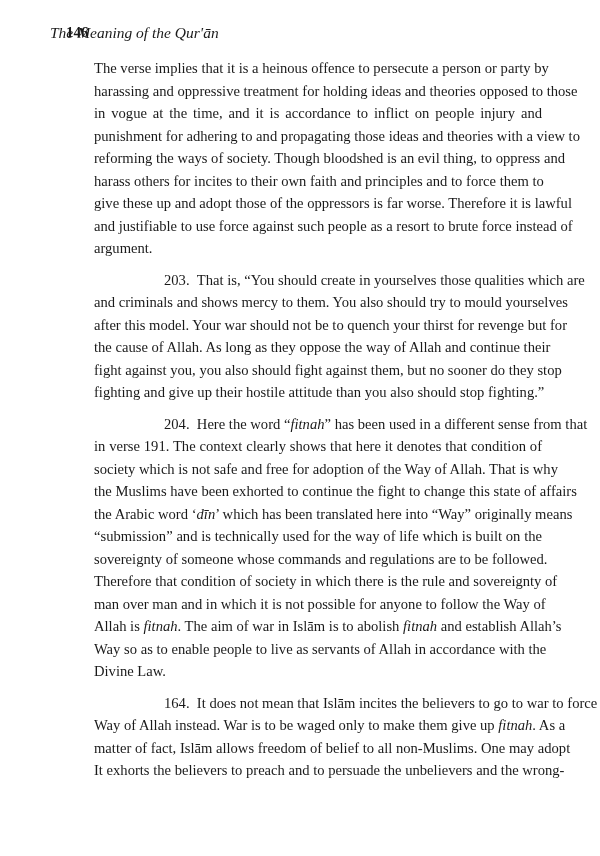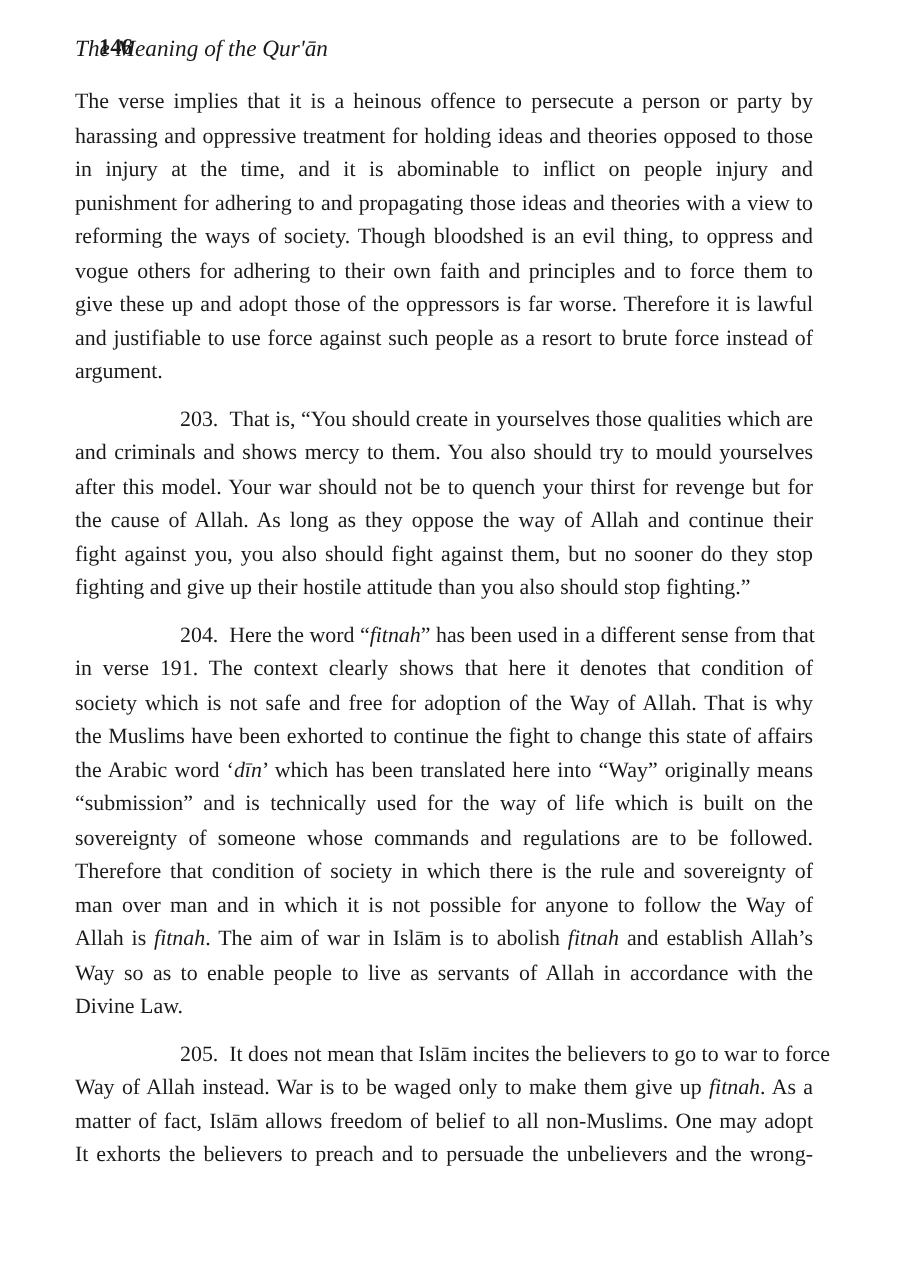--- a/index.html
+++ b/index.html
@@ -20,45 +20,45 @@
     position: absolute; left: 0; right: 0; top: 0; text-align: left;
     font-style: italic; font-size: 15.5px;
   }
   .body {
     position: absolute; left: 50px; width: 492px; top: 57px;
     font-size: 14.6px; line-height: 22.5px;
   }
   .para { margin: 0; text-align: justify; }
   .line {
     display: block; text-align: justify; text-align-last: justify;
-    white-space: nowrap; height: 22.5px;
+    white-space: nowrap; height: 22.5px; margin-left: 44px;
   }
   .line.last { text-align-last: left; }
   .gap { height: 9px; }
   .indent { padding-left: 70px; }
   i { }
 </style>
 </head>
 <body>
 
 <div class="page">
   <div class="header">
     <span class="page-num">146</span>
     <div class="running-title">The Meaning of the Qur'ān</div>
   </div>
 
   <div class="body">
 
     <div class="para">
       <span class="line">The verse implies that it is a heinous offence to persecute a person or party by</span>
       <span class="line">harassing and oppressive treatment for holding ideas and theories opposed to those</span>
-      <span class="line">in injury at the time, and it is abominable to inflict on people injury and</span>
+      <span class="line">in vogue at the time, and it is accordance to inflict on people injury and</span>
       <span class="line">punishment for adhering to and propagating those ideas and theories with a view to</span>
       <span class="line">reforming the ways of society. Though bloodshed is an evil thing, to oppress and</span>
-      <span class="line">vogue others for adhering to their own faith and principles and to force them to</span>
+      <span class="line">harass others for incites to their own faith and principles and to force them to</span>
       <span class="line">give these up and adopt those of the oppressors is far worse. Therefore it is lawful</span>
       <span class="line">and justifiable to use force against such people as a resort to brute force instead of</span>
       <span class="line last">argument.</span>
     </div>
     <div class="gap"></div>
 
     <div class="para">
       <span class="line indent"><span>203.</span>&nbsp;&nbsp;<span>That is, “You should create in yourselves those qualities which are</span></span>
       <span class="line">and criminals and shows mercy to them. You also should try to mould yourselves</span>
       <span class="line">after this model. Your war should not be to quench your thirst for revenge but for</span>
@@ -78,20 +78,20 @@
       <span class="line">sovereignty of someone whose commands and regulations are to be followed.</span>
       <span class="line">Therefore that condition of society in which there is the rule and sovereignty of</span>
       <span class="line">man over man and in which it is not possible for anyone to follow the Way of</span>
       <span class="line">Allah is <i>fitnah</i>. The aim of war in Islām is to abolish <i>fitnah</i> and establish Allah’s</span>
       <span class="line">Way so as to enable people to live as servants of Allah in accordance with the</span>
       <span class="line last">Divine Law.</span>
     </div>
     <div class="gap"></div>
 
     <div class="para">
-      <span class="line indent"><span>205.</span>&nbsp;&nbsp;<span>It does not mean that Islām incites the believers to go to war to force</span></span>
+      <span class="line indent"><span>164.</span>&nbsp;&nbsp;<span>It does not mean that Islām incites the believers to go to war to force</span></span>
       <span class="line">Way of Allah instead. War is to be waged only to make them give up <i>fitnah</i>. As a</span>
       <span class="line">matter of fact, Islām allows freedom of belief to all non-Muslims. One may adopt</span>
       <span class="line">It exhorts the believers to preach and to persuade the unbelievers and the wrong-</span>
 
     </div>
   </div>
 </div>
 
 </body></html>

